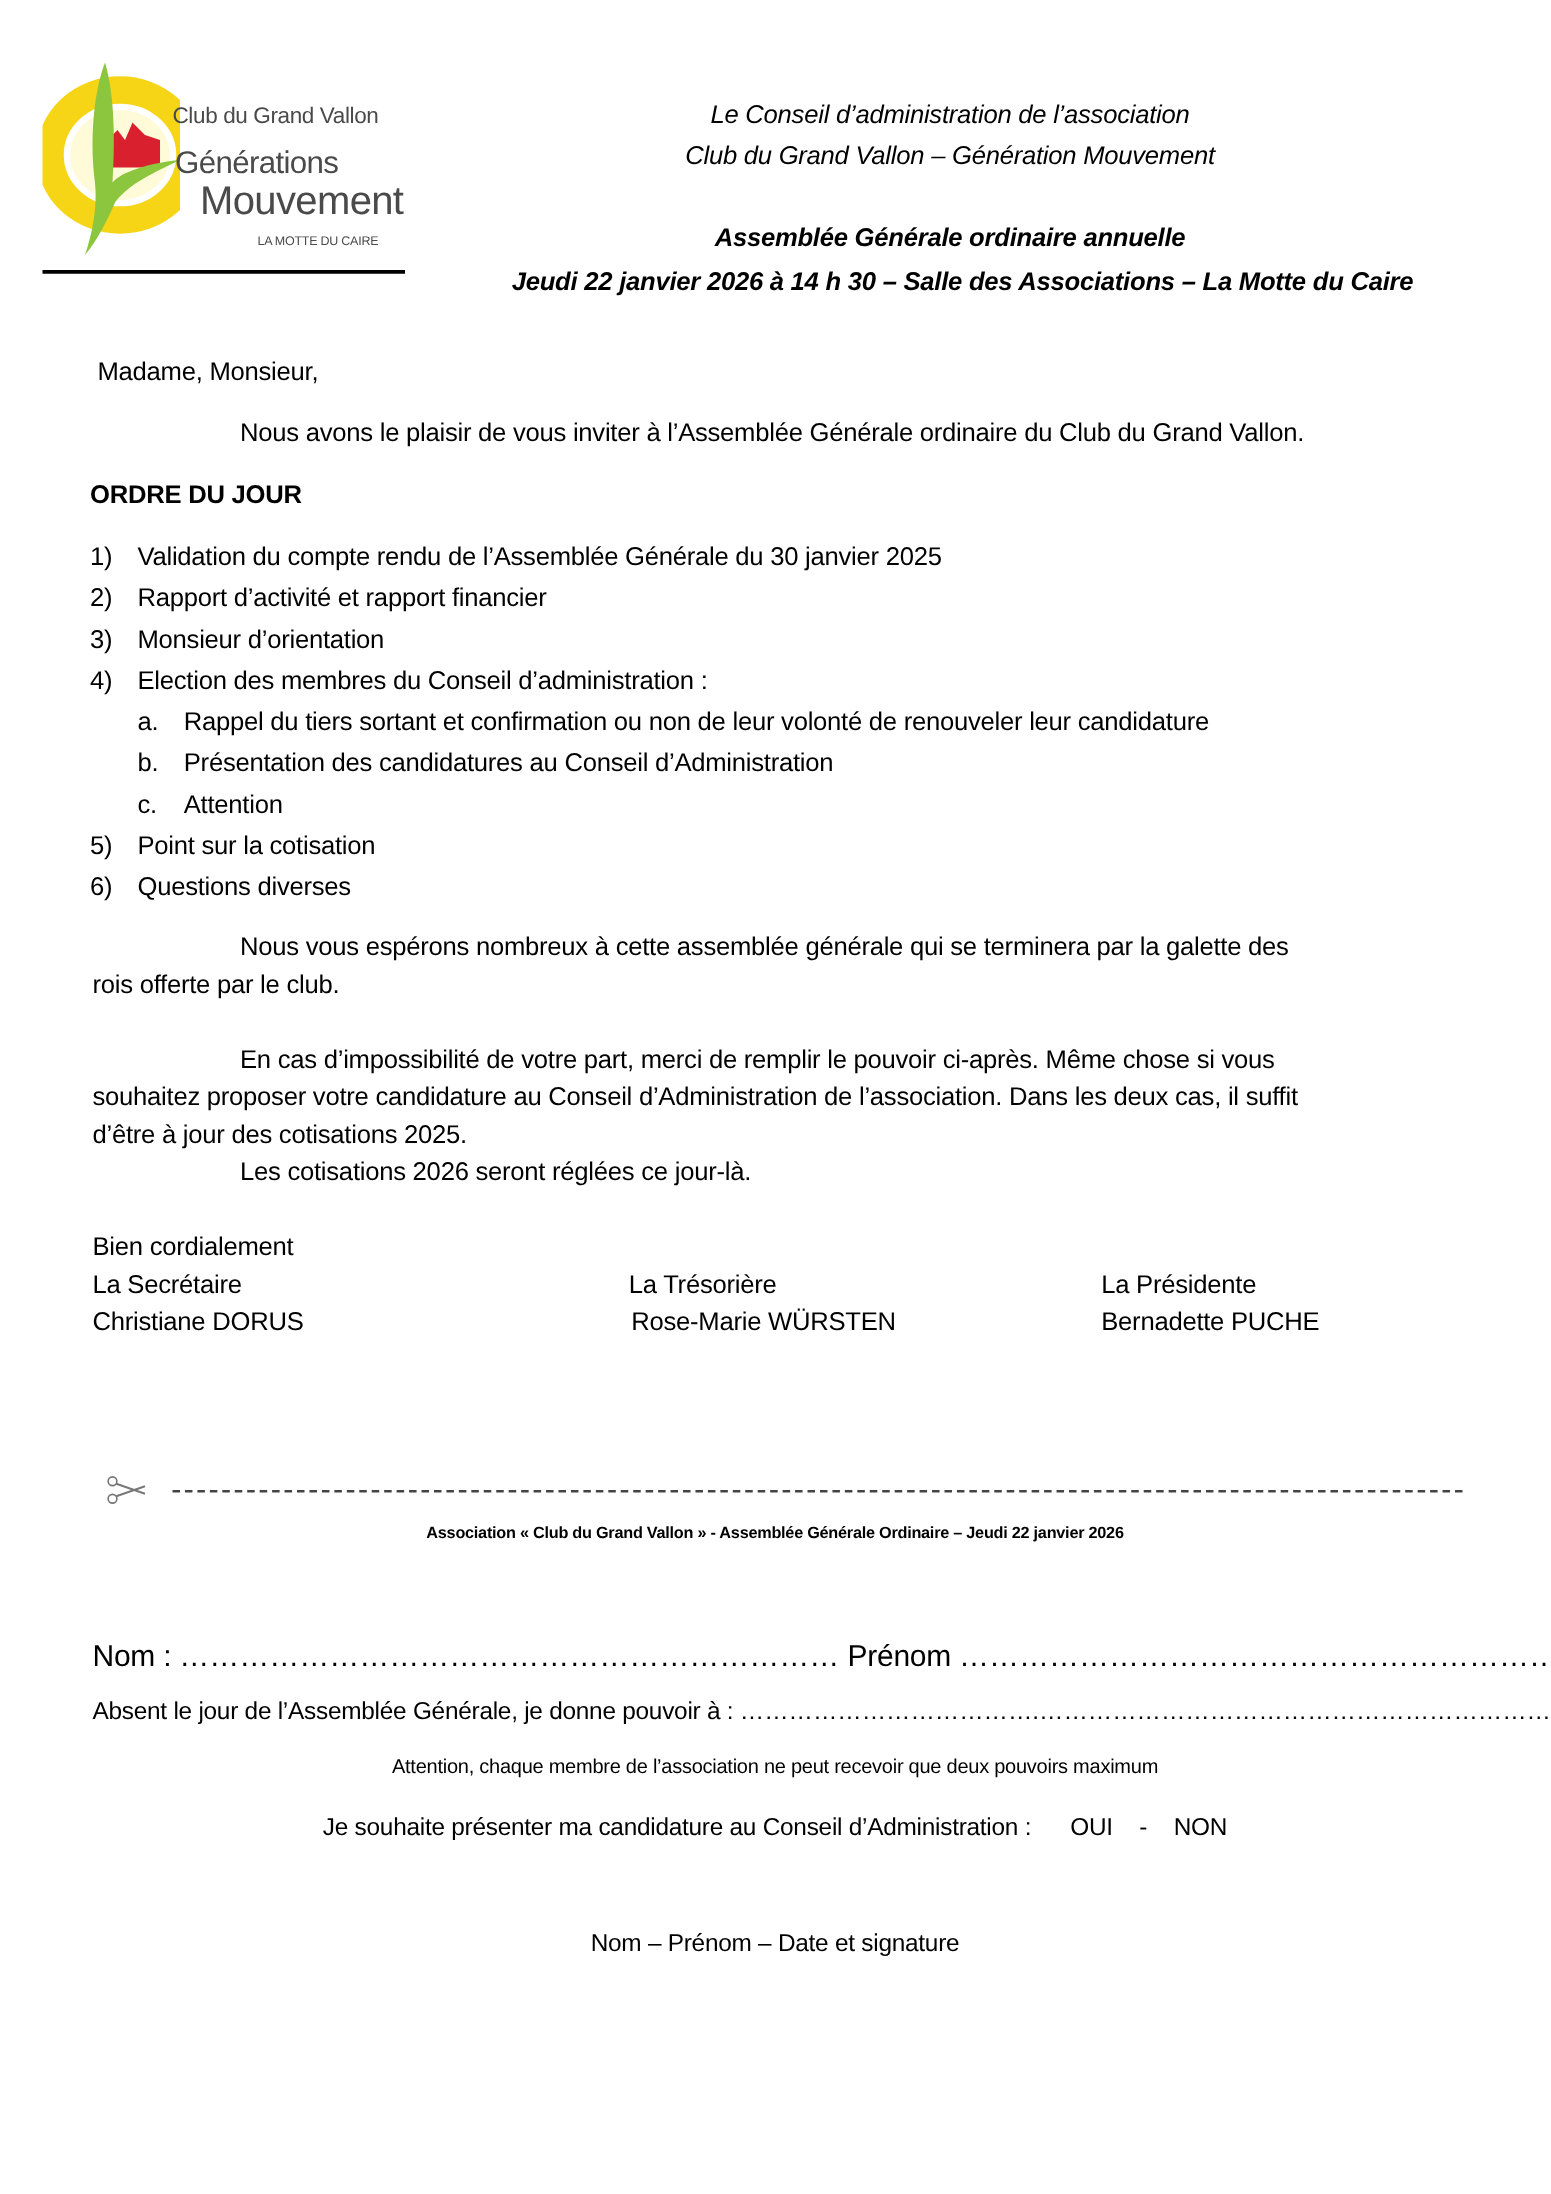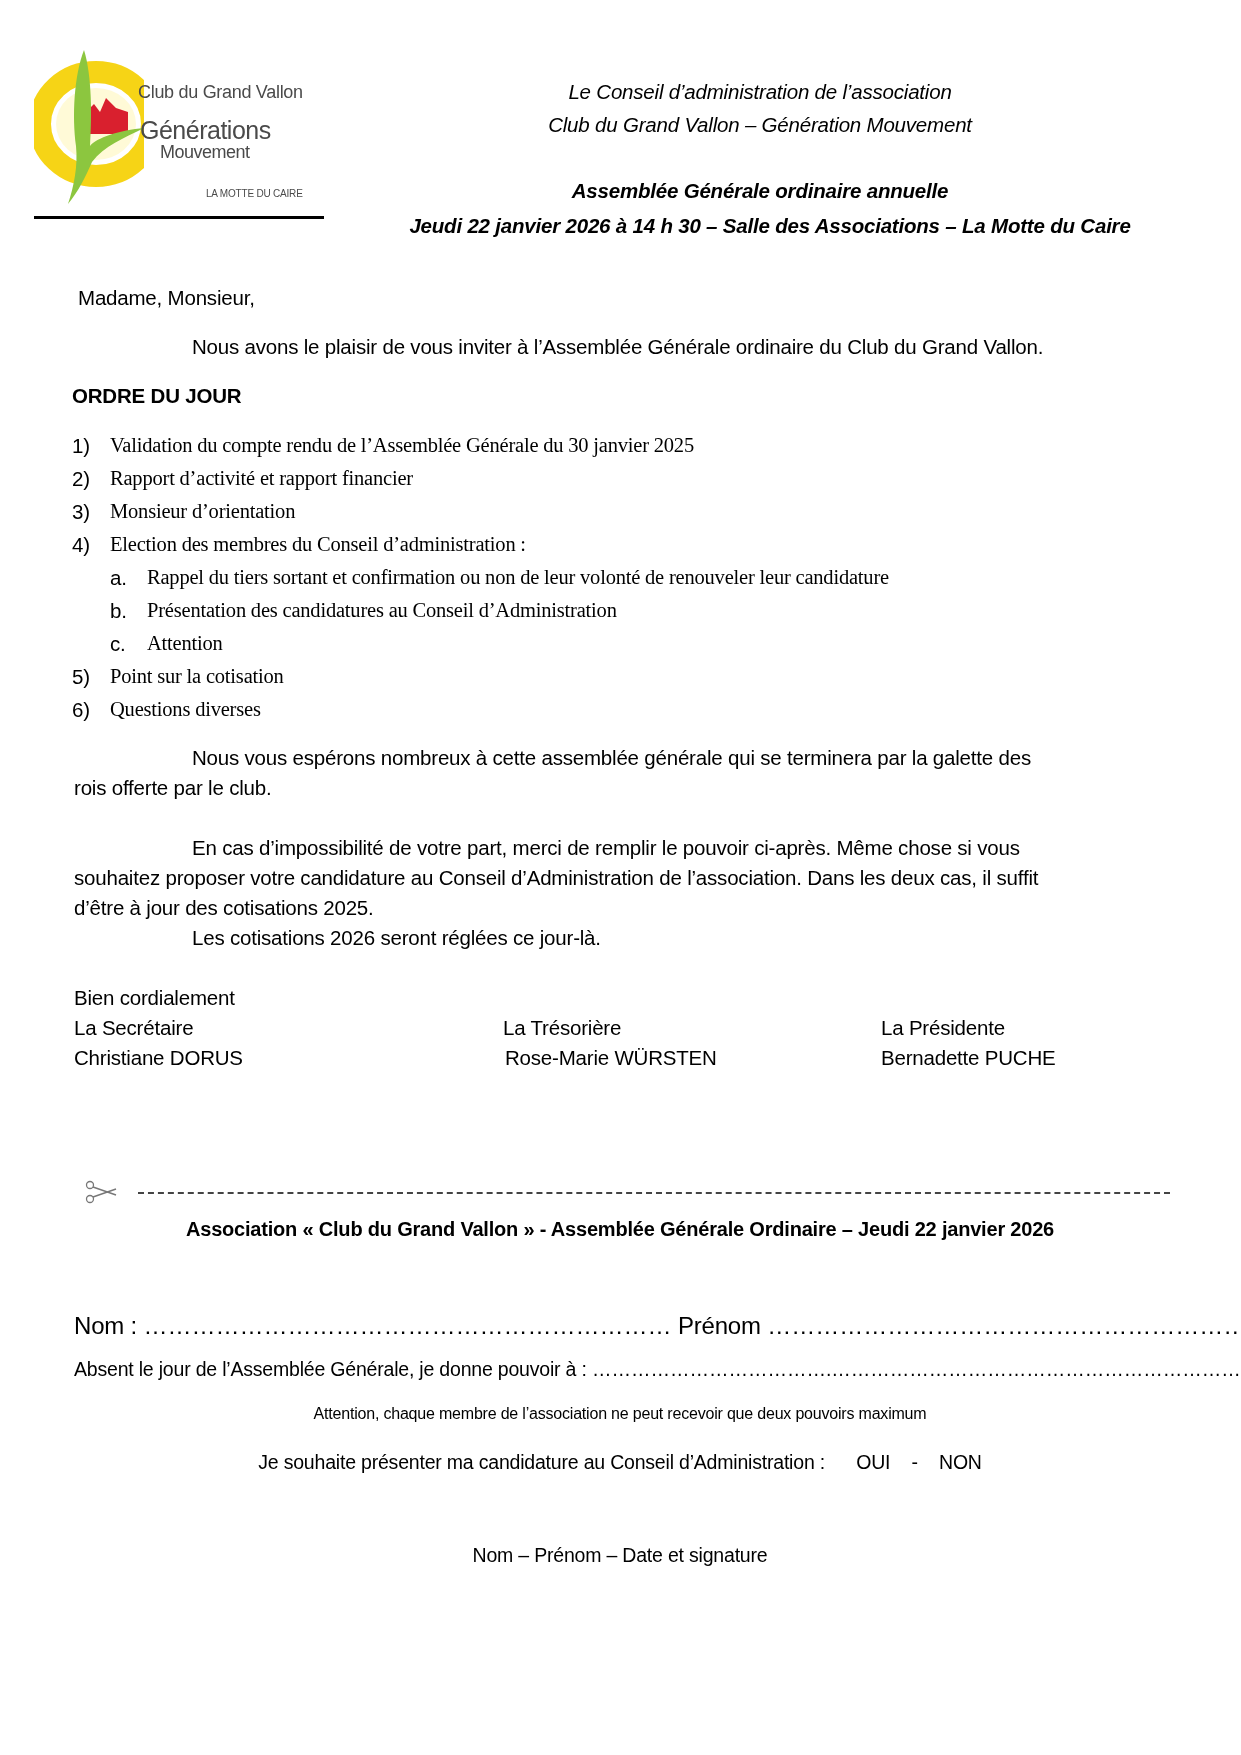--- a/index.html
+++ b/index.html
@@ -11,29 +11,29 @@
   .doc-text { font-size: 20.5px; letter-spacing: -0.2px; white-space: nowrap; }
   .bold { font-weight: bold; }
   .center { text-align: center; }
 
   
   #logo { left: 34px; top: 46px; width: 290px; height: 180px; }
   #logo-rule { left: 34px; top: 216px; width: 290px; height: 3px; background: #000; }
   .logo-text { position: absolute; font-family: "Liberation Sans", sans-serif; color: #4a4a4a; white-space: nowrap; }
   #logo-club { left: 104px; top: 36px; font-size: 18px; letter-spacing: -0.3px; }
   #logo-gen { left: 106px; top: 70px; font-size: 25px; letter-spacing: -0.5px; }
-  #logo-mouv { left: 126px; top: 96px; font-size: 18px; letter-spacing: -0.5px; }
+  #logo-mouv { left: 126px; top: 96px; font-size: 32px; letter-spacing: -0.5px; }
   #logo-place { left: 172px; top: 142px; font-size: 10px; letter-spacing: -0.2px; }
 
   
   .header-line { left: 330px; width: 860px; text-align: center; font-style: italic; }
 
   
   .item-num { position: absolute; }
-  .item-text { position: absolute; font-family: Liberation Serif, serif; }
+  .item-text { position: absolute; }
 
   
   #scissors { left: 84px; top: 1180px; width: 34px; height: 24px; }
   #cut-line { left: 138px; top: 1192px; width: 1032px; height: 0; border-top: 2px dashed #444; }
 
   .form-dots { letter-spacing: 0; }
 </style>
 </head>
 <body>
 
@@ -122,21 +122,21 @@
 </div>
 
 <svg id="scissors" class="abs" viewBox="0 0 34 24">
   <circle cx="6" cy="5" r="3.5" fill="none" stroke="#777" stroke-width="1.3"></circle>
   <circle cx="6" cy="19" r="3.5" fill="none" stroke="#777" stroke-width="1.3"></circle>
   <line x1="9" y1="7" x2="32" y2="15" stroke="#777" stroke-width="1.5"></line>
   <line x1="9" y1="17" x2="32" y2="9" stroke="#777" stroke-width="1.5"></line>
 </svg>
 <div id="cut-line" class="abs"></div>
 
-<div class="abs doc-text bold" style="left:170px;top:1218px;width:900px;text-align:center;font-size:20px">Association « Club du Grand Vallon » - Assemblée Générale Ordinaire – Jeudi 22 janvier 2026</div>
+<div class="abs doc-text bold" style="left:170px;top:1218px;width:900px;text-align:center;font-size:13px">Association « Club du Grand Vallon » - Assemblée Générale Ordinaire – Jeudi 22 janvier 2026</div>
 
 <div class="abs doc-text" style="left:74px;top:1312px;font-size:24px">
   <span>Nom :</span>
   <span class="form-dots">…………………………………………………………</span>
   <span>Prénom</span>
   <span class="form-dots">…………………………………………………….</span>
   <span>Adhérent 2025 :</span>
   <span style="margin-left:22px">OUI</span>
   
   

